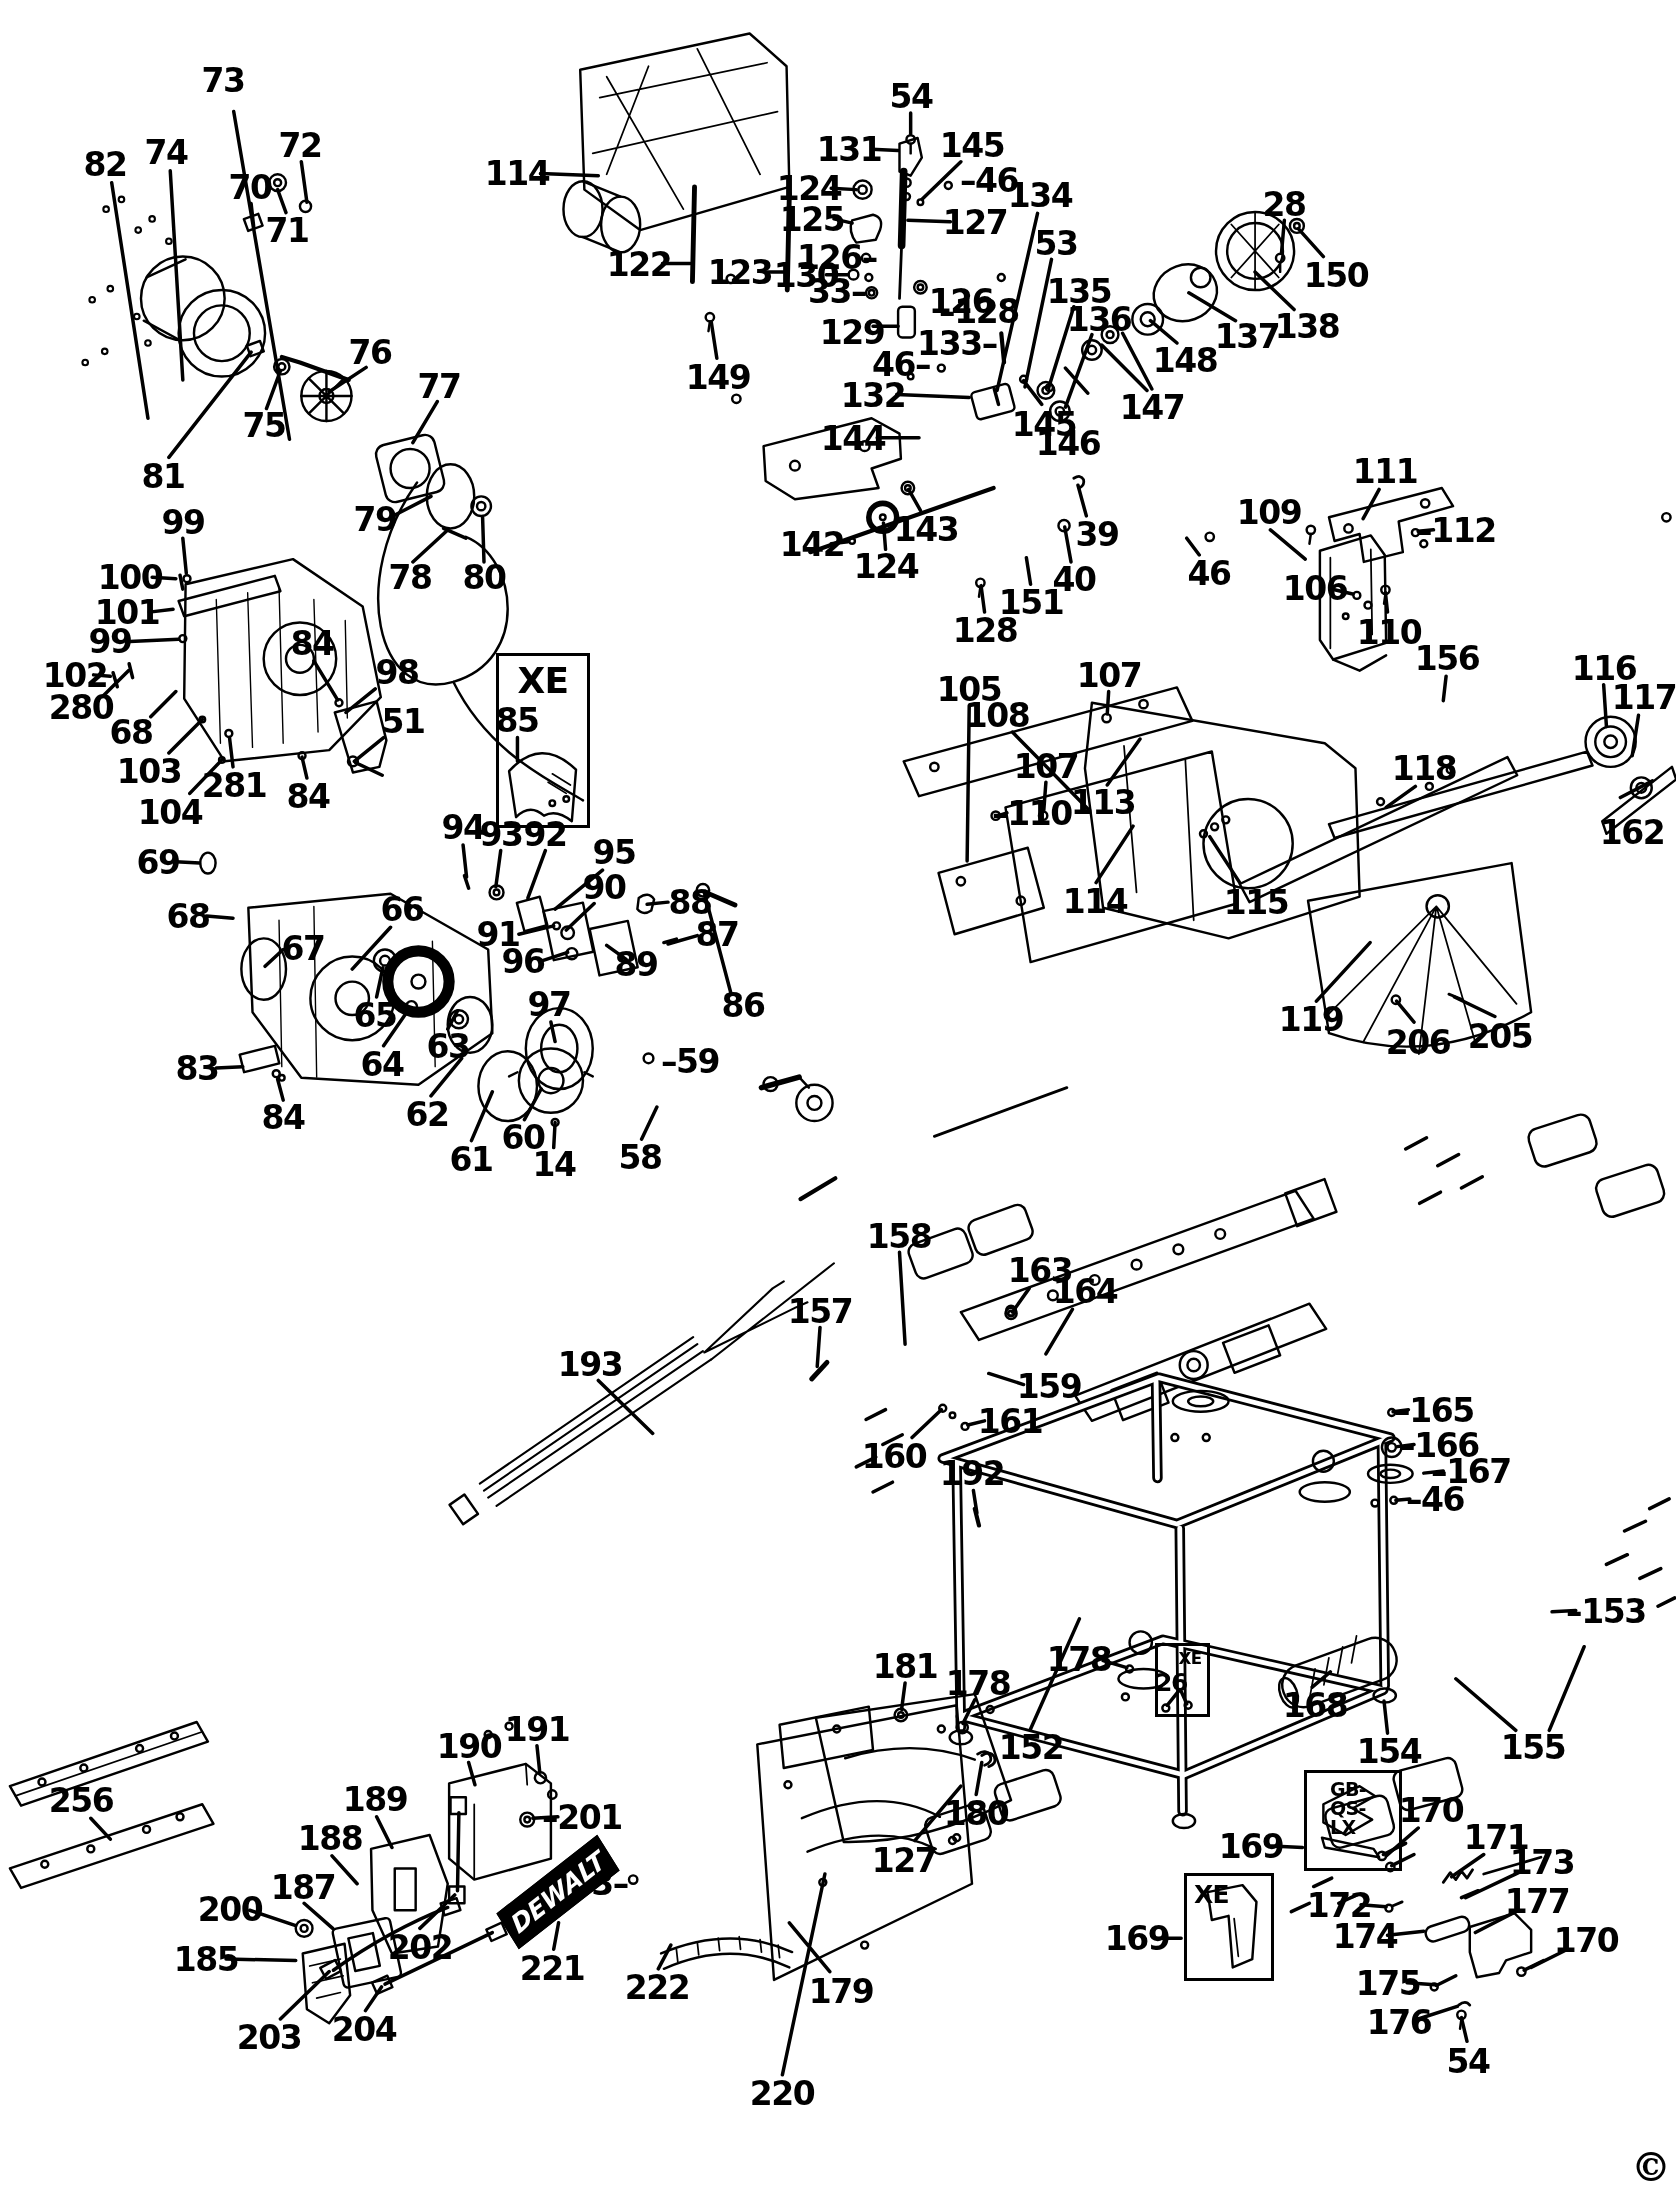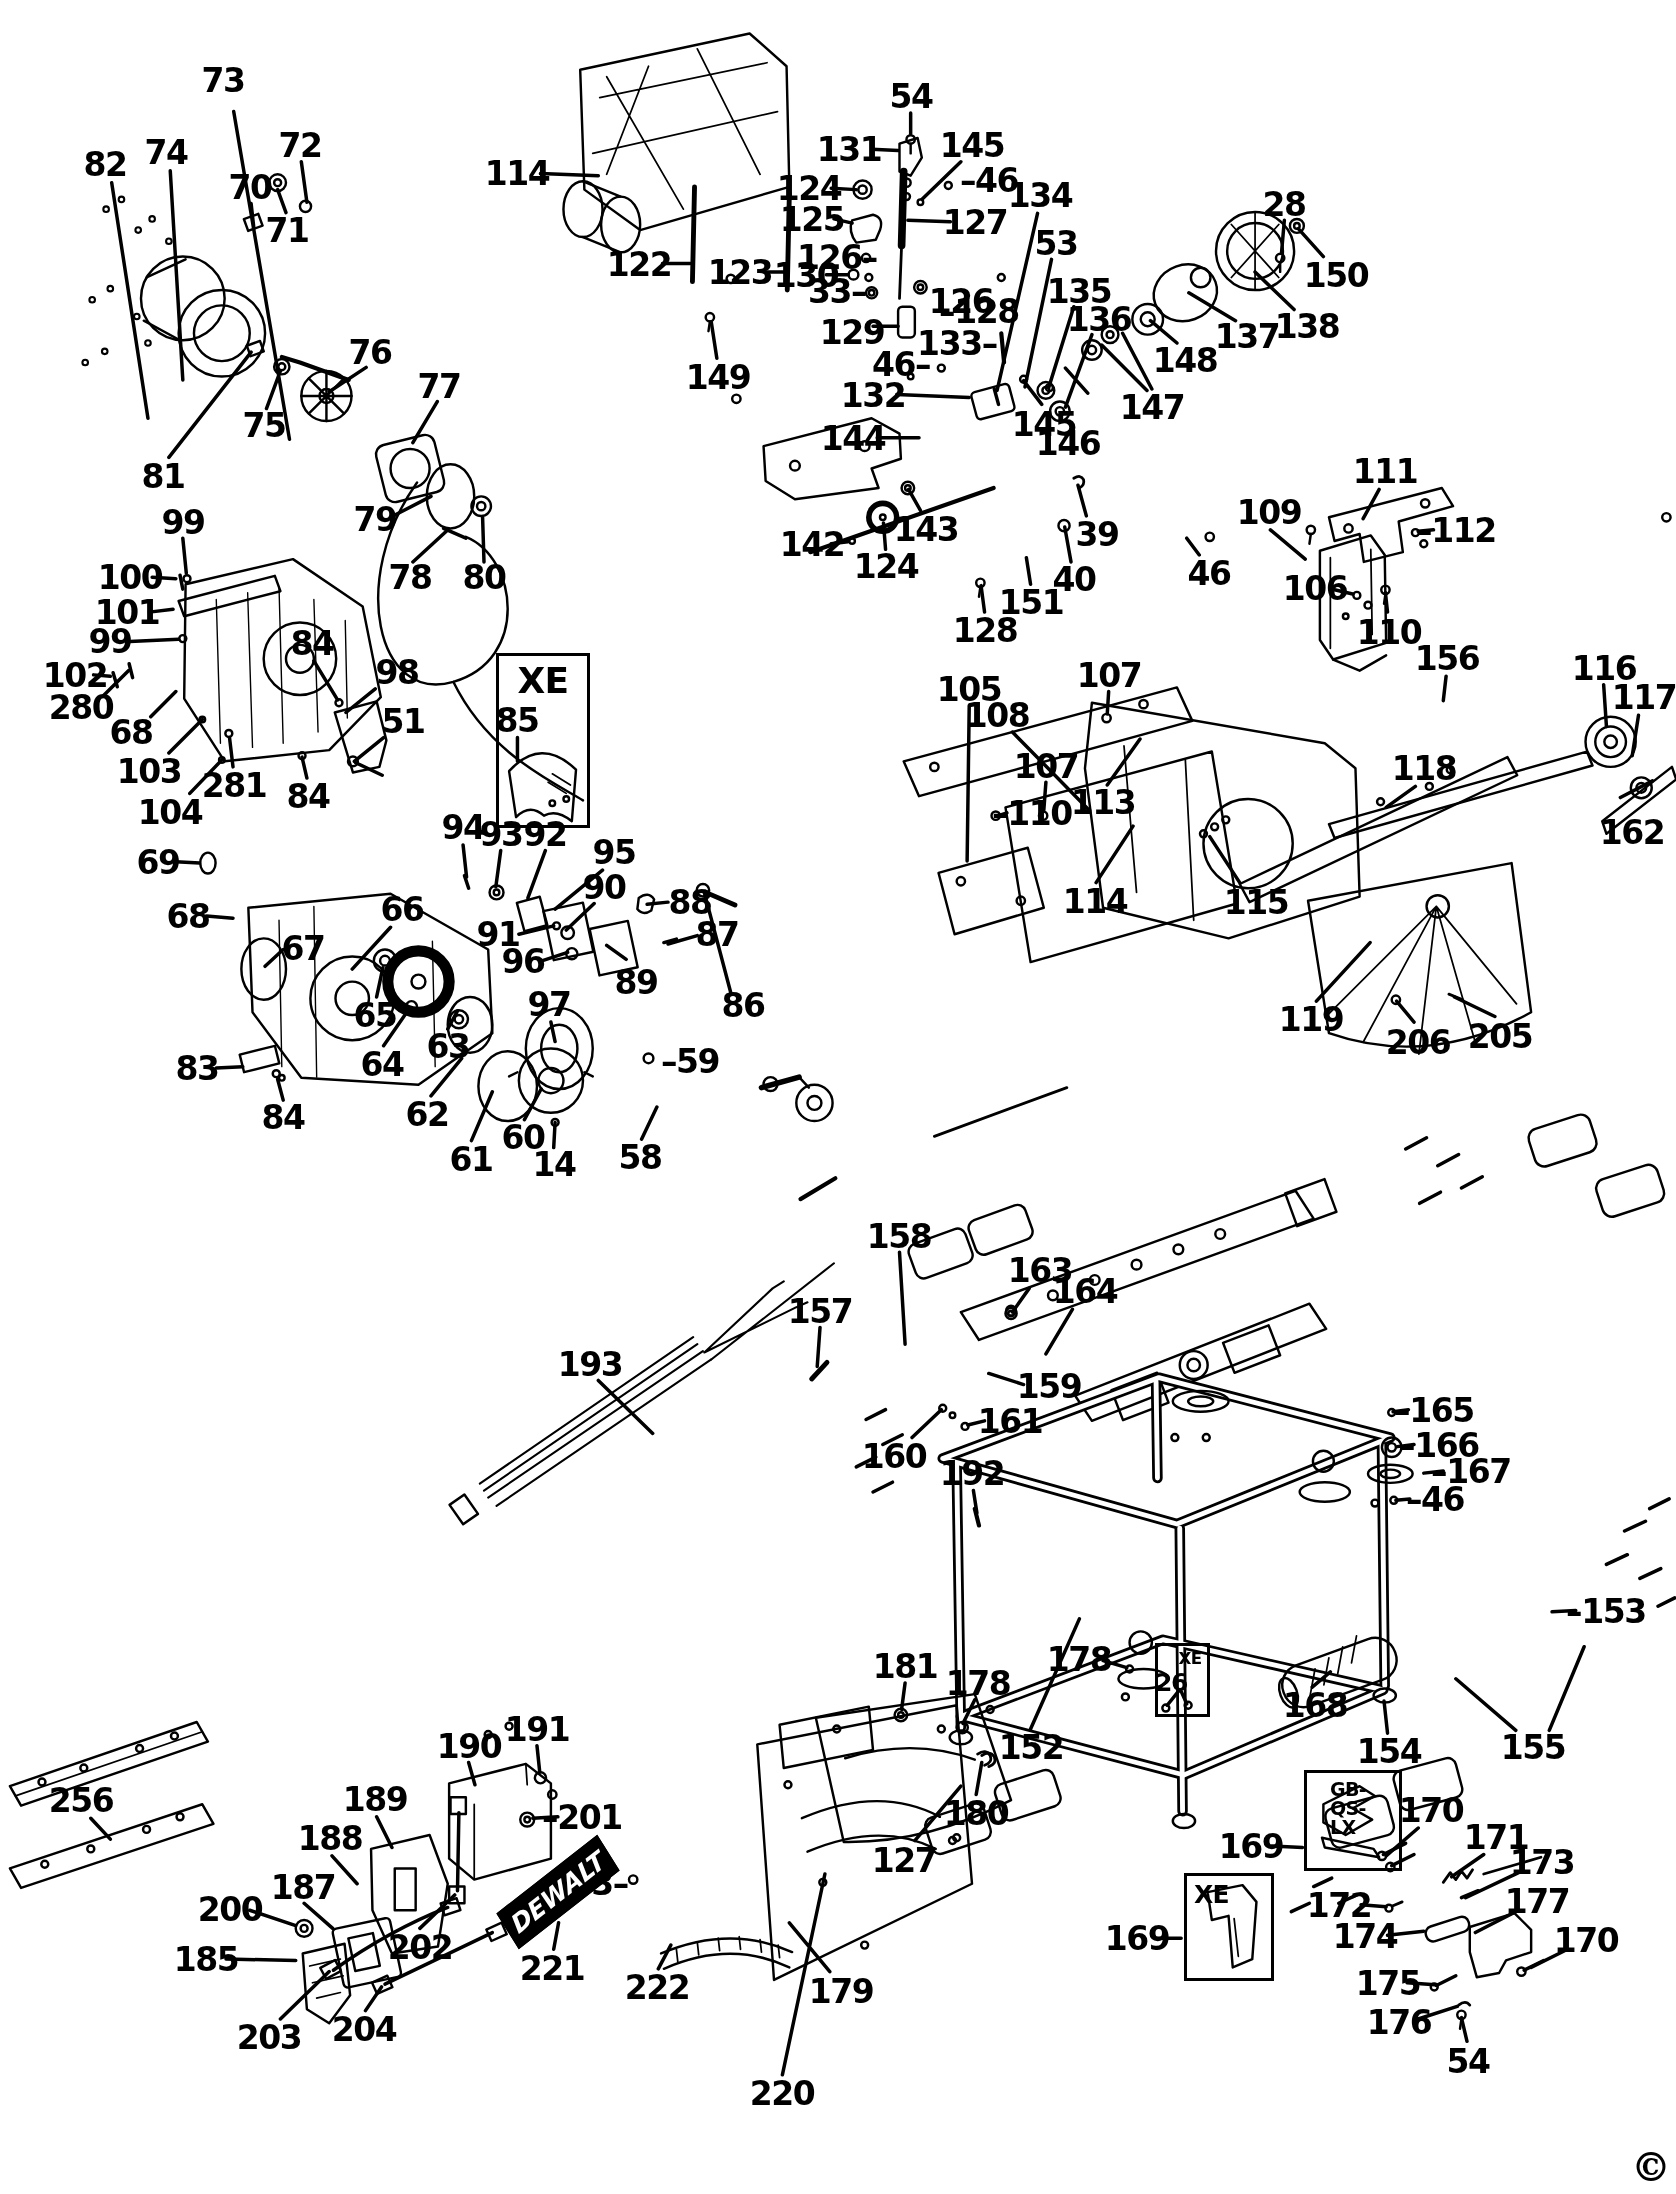--- a/index.html
+++ b/index.html
@@ -656,21 +656,21 @@
       <div class="lbl" style="left: 517px; top: 720px;">85</div>
       <div class="lbl" style="left: 463px; top: 827px;">94</div>
       <div class="lbl" style="left: 501px; top: 834px;">93</div>
       <div class="lbl" style="left: 545px; top: 834px;">92</div>
       <div class="lbl" style="left: 614px; top: 852px;">95</div>
       <div class="lbl" style="left: 604px; top: 887px;">90</div>
       <div class="lbl" style="left: 690px; top: 902px;">88</div>
       <div class="lbl" style="left: 717px; top: 934px;">87</div>
       <div class="lbl" style="left: 498px; top: 934px;">91</div>
       <div class="lbl" style="left: 523px; top: 961px;">96</div>
-      <div class="lbl" style="left: 636px; top: 964px; margin-top: 18px;">89</div>
+      <div class="lbl" style="left: 636px; top: 964px;">89</div>
       <div class="lbl" style="left: 743px; top: 1005px;">86</div>
       <div class="lbl" style="left: 375px; top: 1015px;">65</div>
       <div class="lbl" style="left: 448px; top: 1046px;">63</div>
       <div class="lbl" style="left: 382px; top: 1064px;">64</div>
       <div class="lbl" style="left: 549px; top: 1004px;">97</div>
       <div class="lbl" style="left: 427px; top: 1114px;">62</div>
       <div class="lbl" style="left: 690px; top: 1061px;">–59</div>
       <div class="lbl" style="left: 197px; top: 1068px;">83</div>
       <div class="lbl" style="left: 283px; top: 1117px;">84</div>
       <div class="lbl" style="left: 471px; top: 1159px;">61</div>

